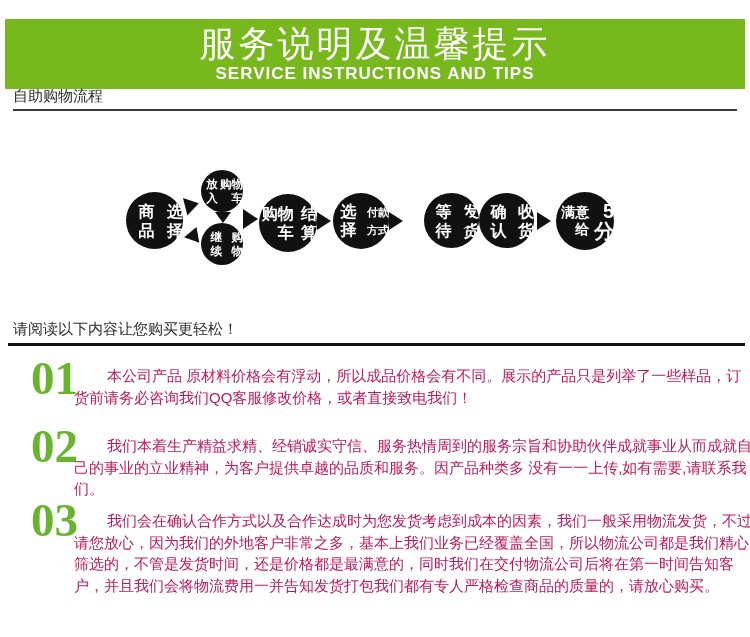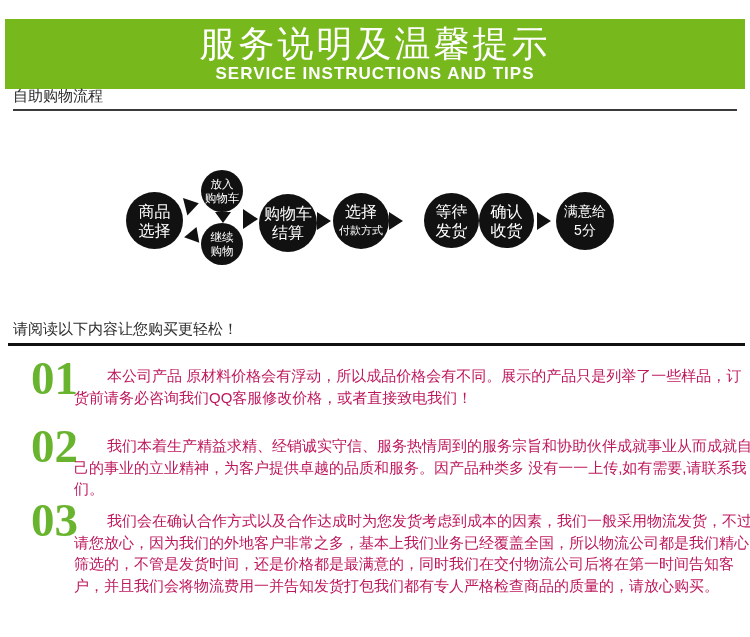--- a/index.html
+++ b/index.html
@@ -13,34 +13,34 @@
   .banner-subtitle{font-size:17px;line-height:20px;color:#ffffff;font-weight:bold;letter-spacing:1px;}
   
   .proc-heading{position:absolute;left:13px;top:87px;font-size:15px;color:#2b2b2b;}
   .rule-thin{position:absolute;left:13px;top:109px;width:724px;height:0;border-top:2px solid #3a3a3a;}
   .notice-heading{position:absolute;left:13px;top:320px;font-size:15px;color:#2b2b2b;}
   .rule-thick{position:absolute;left:8px;top:343px;width:737px;height:0;border-top:3px solid #111111;}
   
   .flow{position:absolute;left:0;top:0;width:750px;height:300px;}
   .circle{
     position:absolute;background:#111111;color:#ffffff;border-radius:50%;
-    display:flex;flex-direction:column;align-items:center;justify-content:center;
-    text-align:left;font-weight:normal;
+    display:flex;flex-direction:row;align-items:center;justify-content:center;
+    text-align:right;font-weight:bold;
   }
   .circle .l1,.circle .l2{display:block;}
   .c1{left:126px;top:192px;width:57px;height:57px;font-size:16px;line-height:19px;}
   .c2{left:201px;top:170px;width:42px;height:42px;font-size:11.5px;line-height:14px;}
   .c3{left:201px;top:223px;width:42px;height:42px;font-size:11.5px;line-height:14px;}
   .c4{left:259px;top:194px;width:58px;height:58px;font-size:16px;line-height:19px;}
   .c5{left:333px;top:193px;width:56px;height:56px;font-size:16px;line-height:18px;}
   .c5 .l2{font-size:11px;}
   .c6{left:424px;top:193px;width:55px;height:55px;font-size:16px;line-height:19px;}
   .c7{left:479px;top:193px;width:55px;height:55px;font-size:16px;line-height:19px;}
   .c8{left:556px;top:192px;width:58px;height:58px;font-size:14px;line-height:17px;}
-  .c8 .l2{font-size:14px;line-height:20px;}
+  .c8 .l2{font-size:20px;line-height:20px;}
   .arr{position:absolute;width:0;height:0;}
   .arr-r{border-top:9px solid transparent;border-bottom:9px solid transparent;border-left:14px solid #111111;}
   .arr-l{border-top:8px solid transparent;border-bottom:8px solid transparent;border-right:14px solid #111111;}
   .arr-d{border-left:8px solid transparent;border-right:8px solid transparent;border-top:11px solid #111111;}
   .a1{left:185px;top:196px;transform:rotate(-14deg);}
   .a2{left:215px;top:212px;}
   .a3{left:184px;top:228px;transform:rotate(-10deg);}
   .a4{left:243px;top:209px;border-top-width:10px;border-bottom-width:10px;border-left-width:15px;}
   .a5{left:317px;top:212px;}
   .a6{left:389px;top:212px;}

